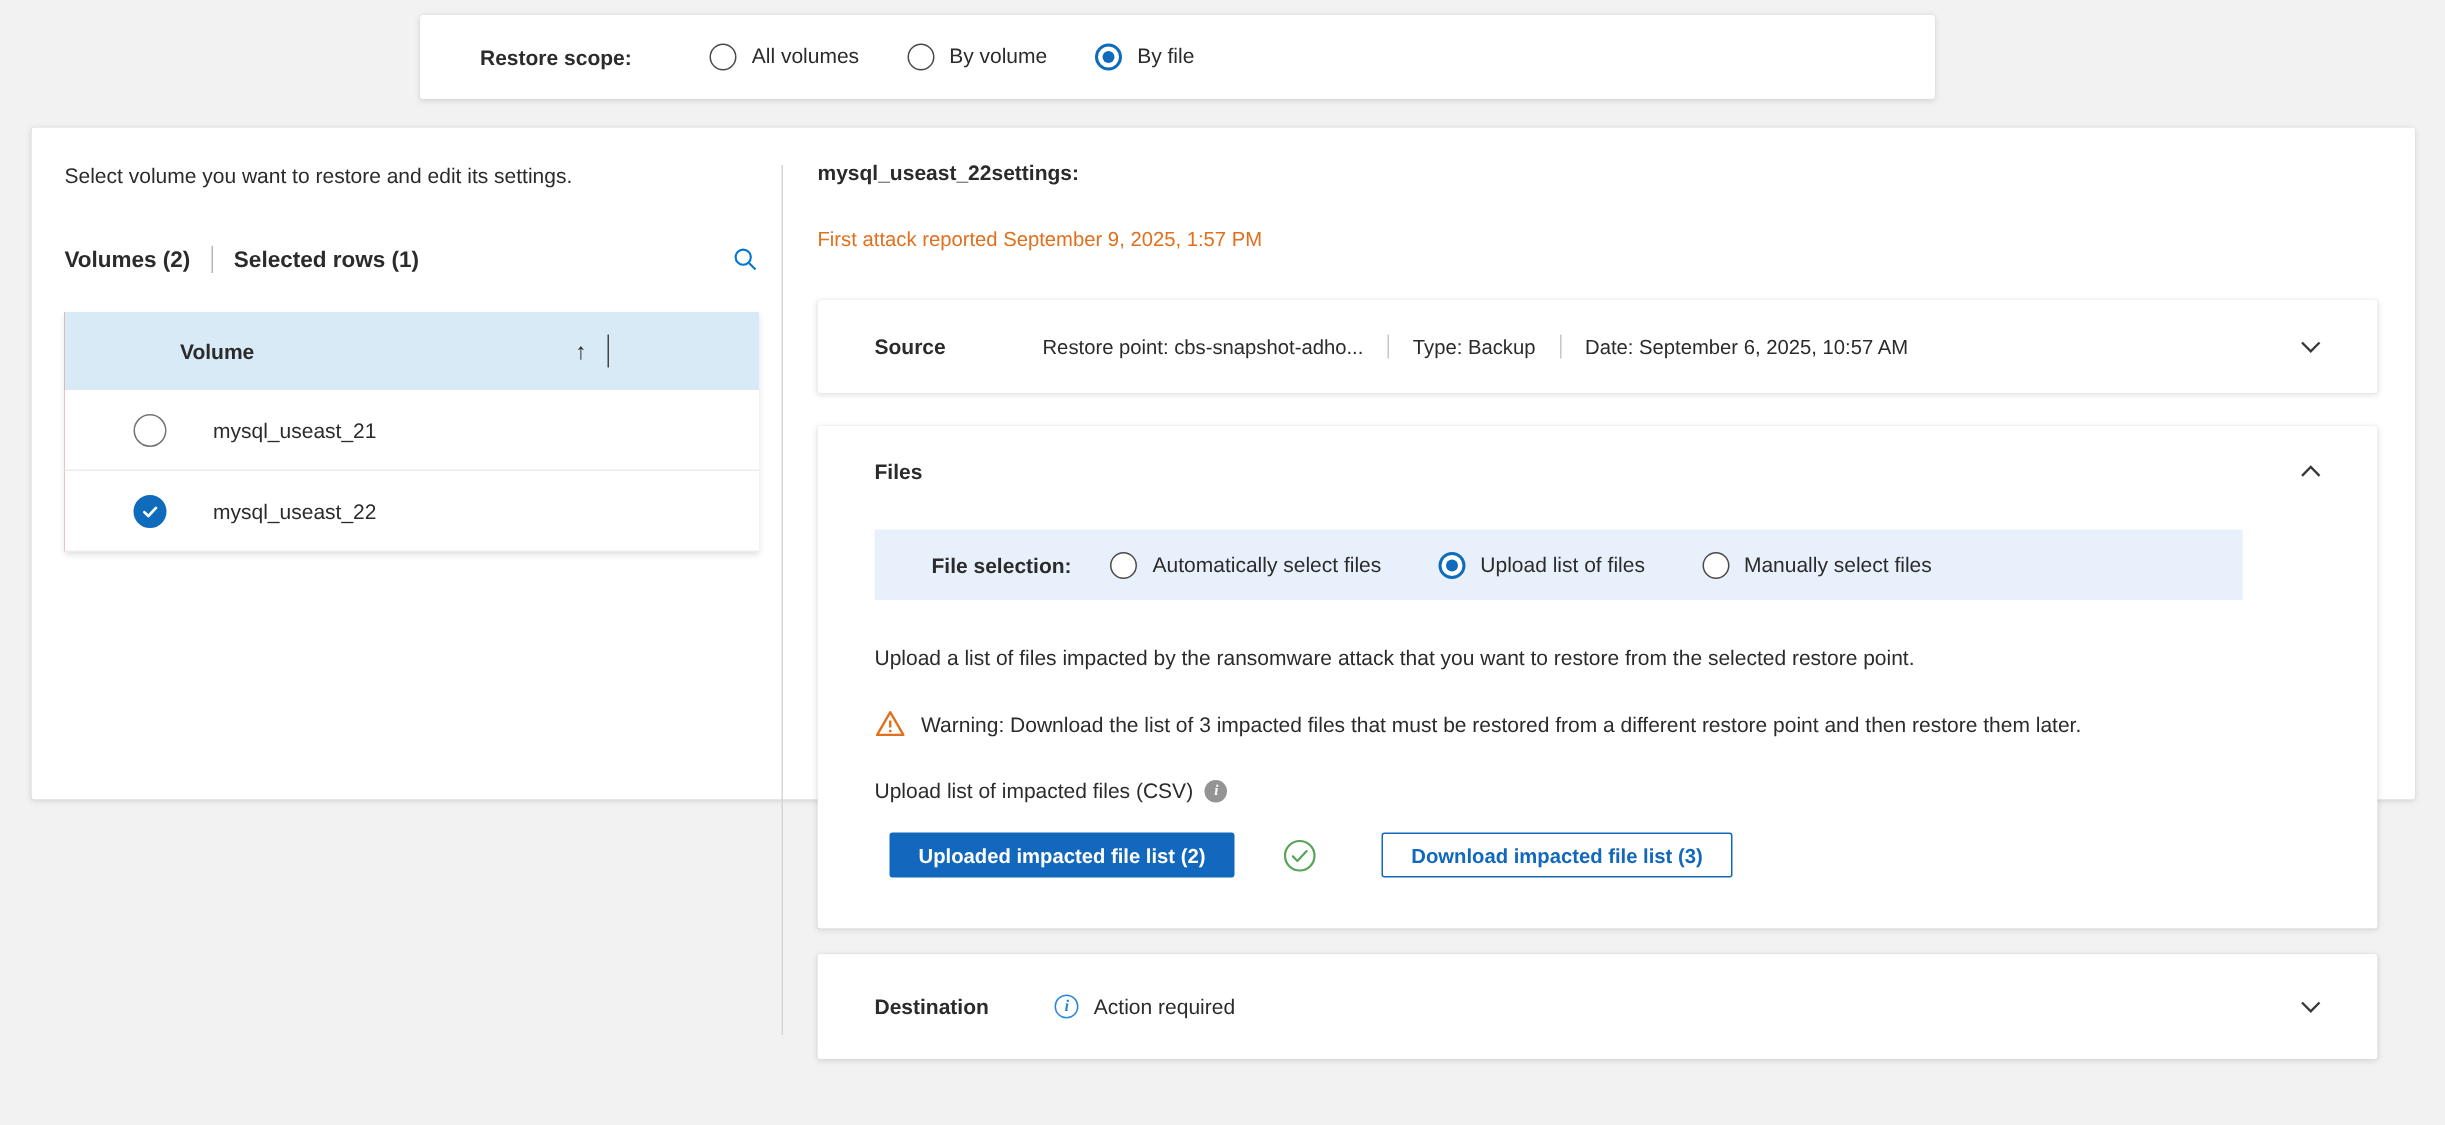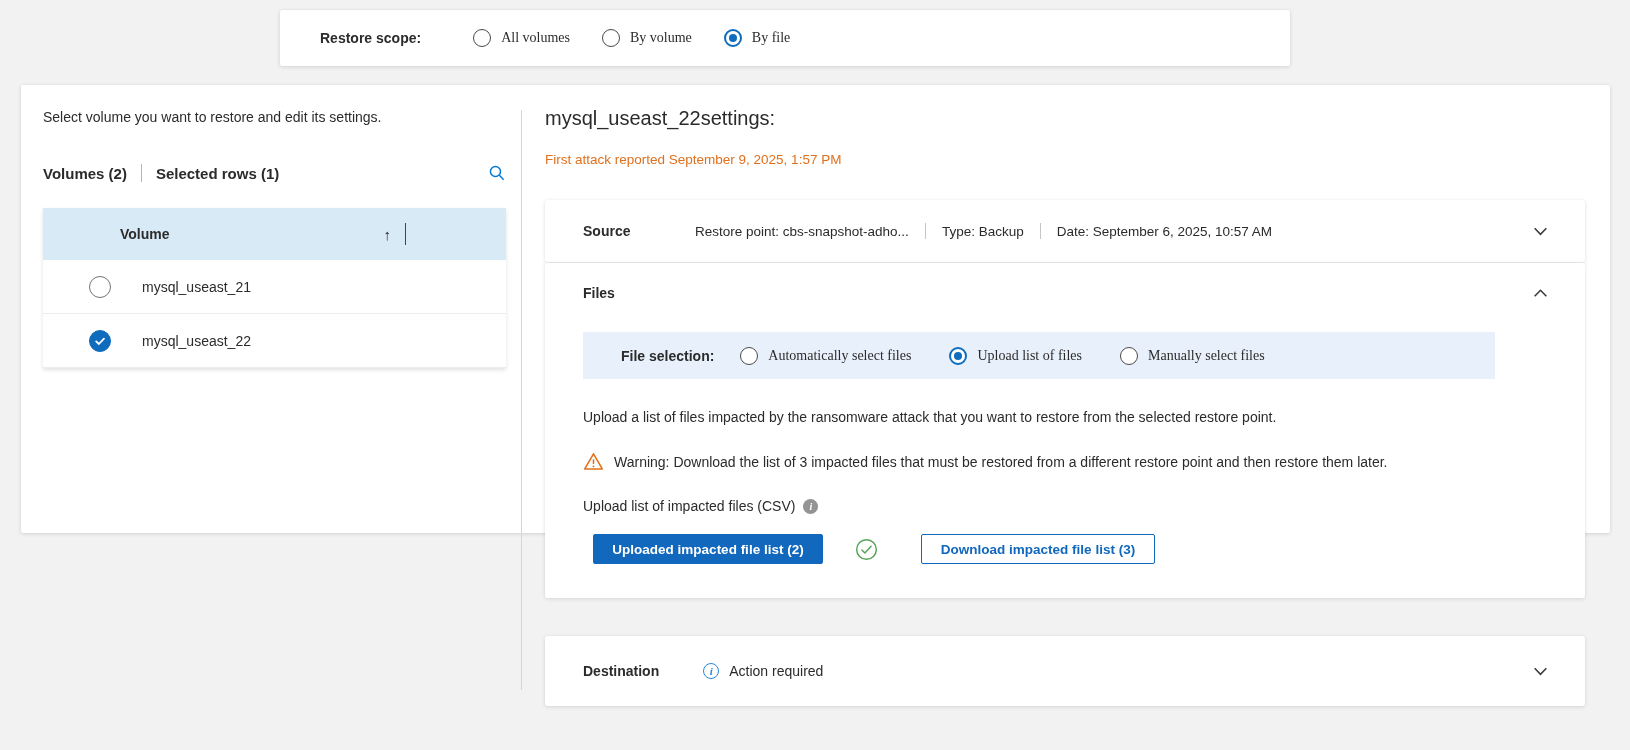--- a/index.html
+++ b/index.html
@@ -8,21 +8,21 @@
     background:#f2f2f2;
     font-family:"Liberation Sans","DejaVu Sans",sans-serif;
     color:#2b2b2b; font-size:14px; position:relative; overflow:hidden;
   }
   .card { background:#fff; border-radius:2px; box-shadow:0 1px 4px rgba(0,0,0,.13), 0 0 1px rgba(0,0,0,.08); }
 
   
   .scope-bar { position:absolute; left:280px; top:10px; width:1010px; height:56px;
     display:flex; align-items:center; padding-left:40px; }
   .scope-label { font-weight:bold; margin-right:52px; }
-  .radio-option { display:flex; align-items:center; margin-right:32px; cursor:pointer;font-family:Liberation Serif, serif; }
+  .radio-option { display:flex; align-items:flex-start; margin-right:32px; cursor:pointer; }
   .radio { width:18px; height:18px; border:1px solid #4a4a4a; border-radius:50%; background:#fff; flex:0 0 auto; }
   .radio.checked { border:2px solid #0f6cbd; position:relative; }
   .radio.checked::after { content:""; position:absolute; inset:3px; border-radius:50%; background:#0f6cbd; }
   .radio-option span.lbl { margin-left:10px; }
 
   
   .main { position:absolute; left:21px; top:85px; width:1589px; height:448px; }
   .v-divider { position:absolute; left:500px; top:25px; height:580px; width:1px; background:#d6d6d6; }
 
   
@@ -36,31 +36,31 @@
   .vtable-header .col { font-weight:bold; }
   .sort-group { margin-left:auto; margin-right:100px; display:flex; align-items:center; }
   .sort-arrow { font-size:15px; font-weight:bold; }
   .col-bar { width:1px; height:22px; background:#444; margin-left:14px; }
   .vrow { height:54px; display:flex; align-items:center; padding-left:46px; border-bottom:1px solid #ececec; cursor:pointer; background:#fff; }
   .row-check { width:22px; height:22px; border:1px solid #757575; border-radius:50%; background:#fff; flex:0 0 auto; display:flex; align-items:center; justify-content:center; }
   .row-check.checked { background:#0f6cbd; border-color:#0f6cbd; }
   .vrow .name { margin-left:31px; }
 
   
-  .rp-title { position:absolute; left:524px; top:22px; font-weight:normal; font-size:20px; }
+  .rp-title { position:absolute; left:524px; top:22px; font-weight:bold; font-size:14px; }
   .rp-notice { position:absolute; left:524px; top:67px; color:#e0701d; font-size:13.5px; }
   .section { position:absolute; left:524px; width:1040px; background:#fff; border-radius:2px;
     box-shadow:0 1px 4px rgba(0,0,0,.12), 0 0 1px rgba(0,0,0,.08); }
   .sec-source { top:115px; height:62px; display:flex; align-items:center; padding:0 36px 0 38px; }
   .sec-source .sec-label { font-weight:bold; width:112px; flex:0 0 auto; }
   .meta { color:#2b2b2b; font-size:13.5px; }
   .meta-sep { width:1px; height:16px; background:#c8c6c4; margin:0 16px; }
   .chev { margin-left:auto; display:flex; align-items:center; cursor:pointer; }
 
-  .sec-files { top:178px; height:335px; }
+  .sec-files { top:199px; height:335px; }
   .files-head { height:60px; display:flex; align-items:center; padding:0 36px 0 38px; }
   .files-head .sec-label { font-weight:bold; }
   .fs-bar { margin:9px 38px 0 38px; width:912px; height:47px; background:#e8f1fb; display:flex; align-items:center; padding-left:38px; }
   .fs-bar .fs-label { font-weight:bold; margin-right:26px; }
   .fs-bar .radio-option { margin-right:38px; }
   .files-desc { margin:30px 38px 0 38px; font-size:14px; }
   .warn-row { margin:26px 38px 0 38px; display:flex; align-items:center; }
   .warn-row .txt { margin-left:10px; font-size:14px; }
   .upload-row { margin:26px 38px 0 38px; display:flex; align-items:center; }
   .upload-row .txt { margin-right:8px; }

